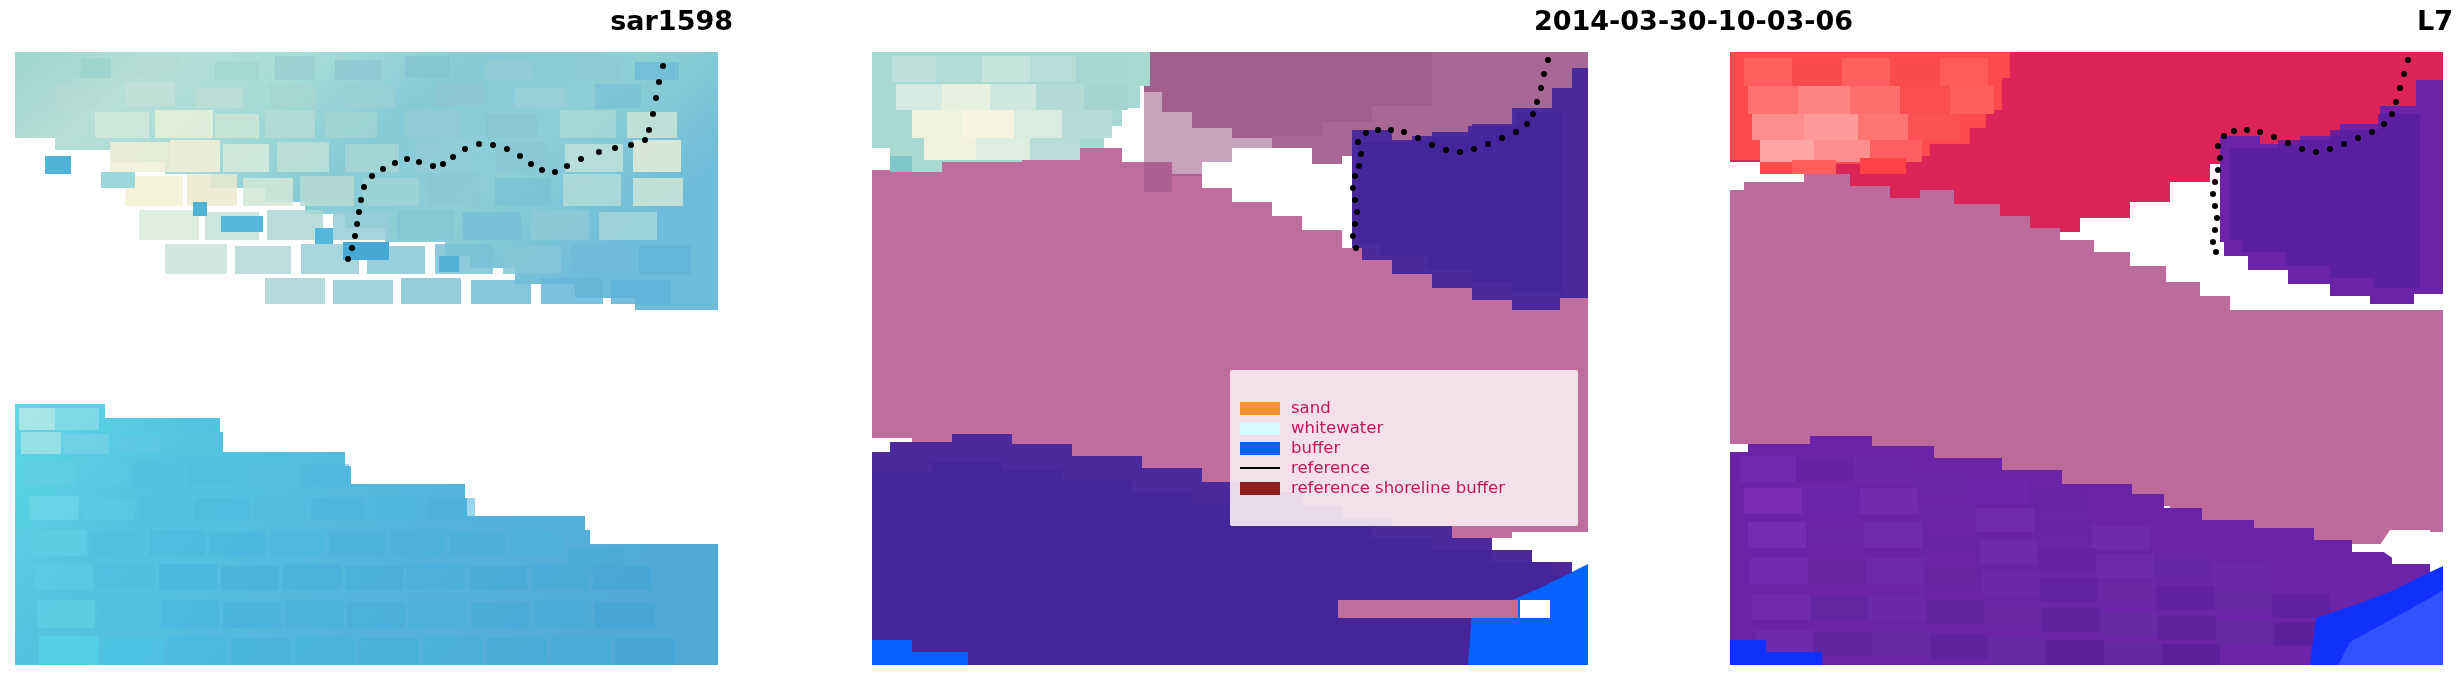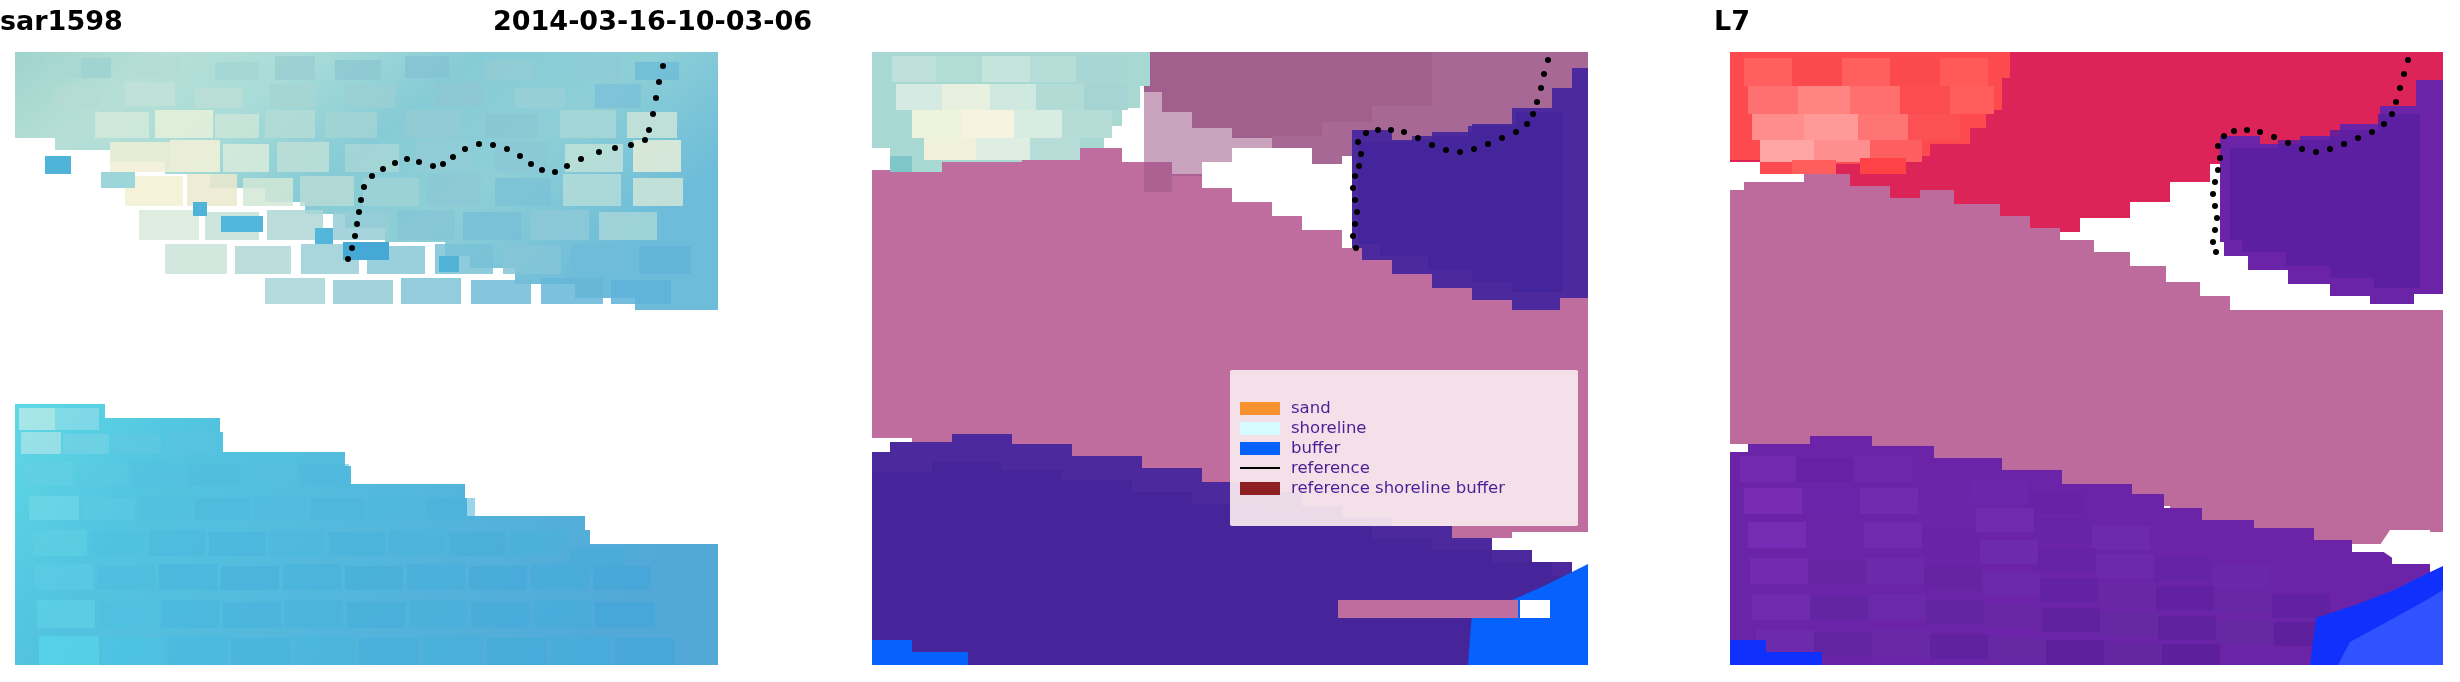--- a/index.html
+++ b/index.html
@@ -6,21 +6,21 @@
   body{
     width:2460px;height:682px;background:#ffffff;
     font-family:"DejaVu Sans","Liberation Sans",sans-serif;
     overflow:hidden;position:relative;
   }
   .figure{position:relative;width:2460px;height:682px;background:#fff;}
 
   .panel{position:absolute;top:0;height:682px;}
   .panel-title{
     position:absolute;top:4px;left:0;width:100%;
-    text-align:left;font-weight:bold;font-size:27px;
+    text-align:right;font-weight:bold;font-size:27px;
     color:#000;letter-spacing:0px;line-height:34px;
     white-space:nowrap;
   }
   .axes{
     position:absolute;overflow:hidden;background:#ffffff;
   }
   .raster{
     position:absolute;left:0;top:0;width:100%;height:100%;
     display:block;
   }
@@ -46,21 +46,21 @@
     width:40px;height:13px;margin-right:11px;flex:0 0 auto;
     border:1px solid rgba(0,0,0,0.0);
     box-sizing:border-box;
   }
   .legend-line{
     width:40px;height:13px;margin-right:11px;flex:0 0 auto;
     display:flex;align-items:center;
   }
   .legend-line i{display:block;width:100%;height:2.6px;background:#000;}
   .legend-label{
-    font-size:16.5px;color:#4c1d95;line-height:20px;white-space:nowrap;
+    font-size:16.5px;color:#be185d;line-height:20px;white-space:nowrap;
     font-family:"DejaVu Sans","Liberation Sans",sans-serif;
   }
 </style>
 </head>
 <body>
 
 <div class="figure">
 
   <div class="panel" style="left:0px;width:733px;">
     <div class="panel-title">sar1598</div>
@@ -275,21 +275,21 @@
               <circle cx="340" cy="184" r="3"></circle>
             <circle cx="337" cy="196" r="3"></circle>
               <circle cx="333" cy="207" r="3"></circle>
           </g>
         </svg>
       </div>
     </div>
   </div>
 
   <div class="panel" style="left:733px;width:880px;">
-    <div class="panel-title" style="left:-240px;width:1360px;">2014-03-16-10-03-06</div>
+    <div class="panel-title" style="left:-240px;width:1360px;">2014-03-30-10-03-06</div>
     <div class="axes" style="left:139px;top:52px;width:716px;height:613px;">
       <div class="raster">
         <svg viewBox="0 0 716 613" preserveAspectRatio="none">
           <rect x="0" y="0" width="716" height="613" fill="#ffffff"></rect>
 
           <path fill="#bf6d9e" d="M0,96 H16 V86 H60 V78 H120 V90 H170 V104 H200 V96 H250 V110 H300
                 V122 H330 V136 H360 V150 H400 V164 H430 V178 H470 V196 H700 V240 H716 V480 H640 V486
                 H560 V474 H520 V468 H420 V452 H350 V438 H300 V430 H230 V420 H160 V408 H90 V398 H40
                 V386 H0 Z"></path>
 
@@ -367,21 +367,21 @@
               <circle cx="483" cy="172" r="3"></circle>
             <circle cx="481" cy="184" r="3"></circle>
               <circle cx="484" cy="196" r="3"></circle>
           </g>
         </svg>
       </div>
     </div>
   </div>
 
   <div class="panel" style="left:1613px;width:847px;">
-    <div class="panel-title" style="left:101px;width:713px;">L7</div>
+    <div class="panel-title" style="left:127px;width:713px;">L7</div>
     <div class="axes" style="left:117px;top:52px;width:713px;height:613px;">
       <div class="raster">
         <svg viewBox="0 0 713 613" preserveAspectRatio="none">
           <rect x="0" y="0" width="713" height="613" fill="#ffffff"></rect>
 
           <path fill="#dd2458" d="M0,0 H713 V120 H640 V112 H600 V118 H560 V128 H520 V118 H500 V112
                 H480 V130 H440 V150 H400 V166 H350 V180 H320 V192 H280 V176 H240 V162 H200 V150
                 H160 V136 H120 V122 H60 V110 H0 Z"></path>
 
           <path fill="#fc4a4e" d="M0,0 H280 V26 H272 V58 H256 V76 H240 V92 H200 V104 H140 V112 H80
@@ -514,21 +514,21 @@
     </div>
   </div>
 
   <div class="legend" style="left:1230px;top:370px;width:348px;height:156px;">
     <div class="legend-row">
       <span class="legend-swatch" style="background:#f7922e;"></span>
       <span class="legend-label">sand</span>
     </div>
     <div class="legend-row">
       <span class="legend-swatch" style="background:#d6fbff;"></span>
-      <span class="legend-label">shoreline</span>
+      <span class="legend-label">whitewater</span>
     </div>
     <div class="legend-row">
       <span class="legend-swatch" style="background:#0562fc;"></span>
       <span class="legend-label">buffer</span>
     </div>
     <div class="legend-row">
       <span class="legend-line">
           <i></i>
         </span>
       <span class="legend-label">reference</span>

